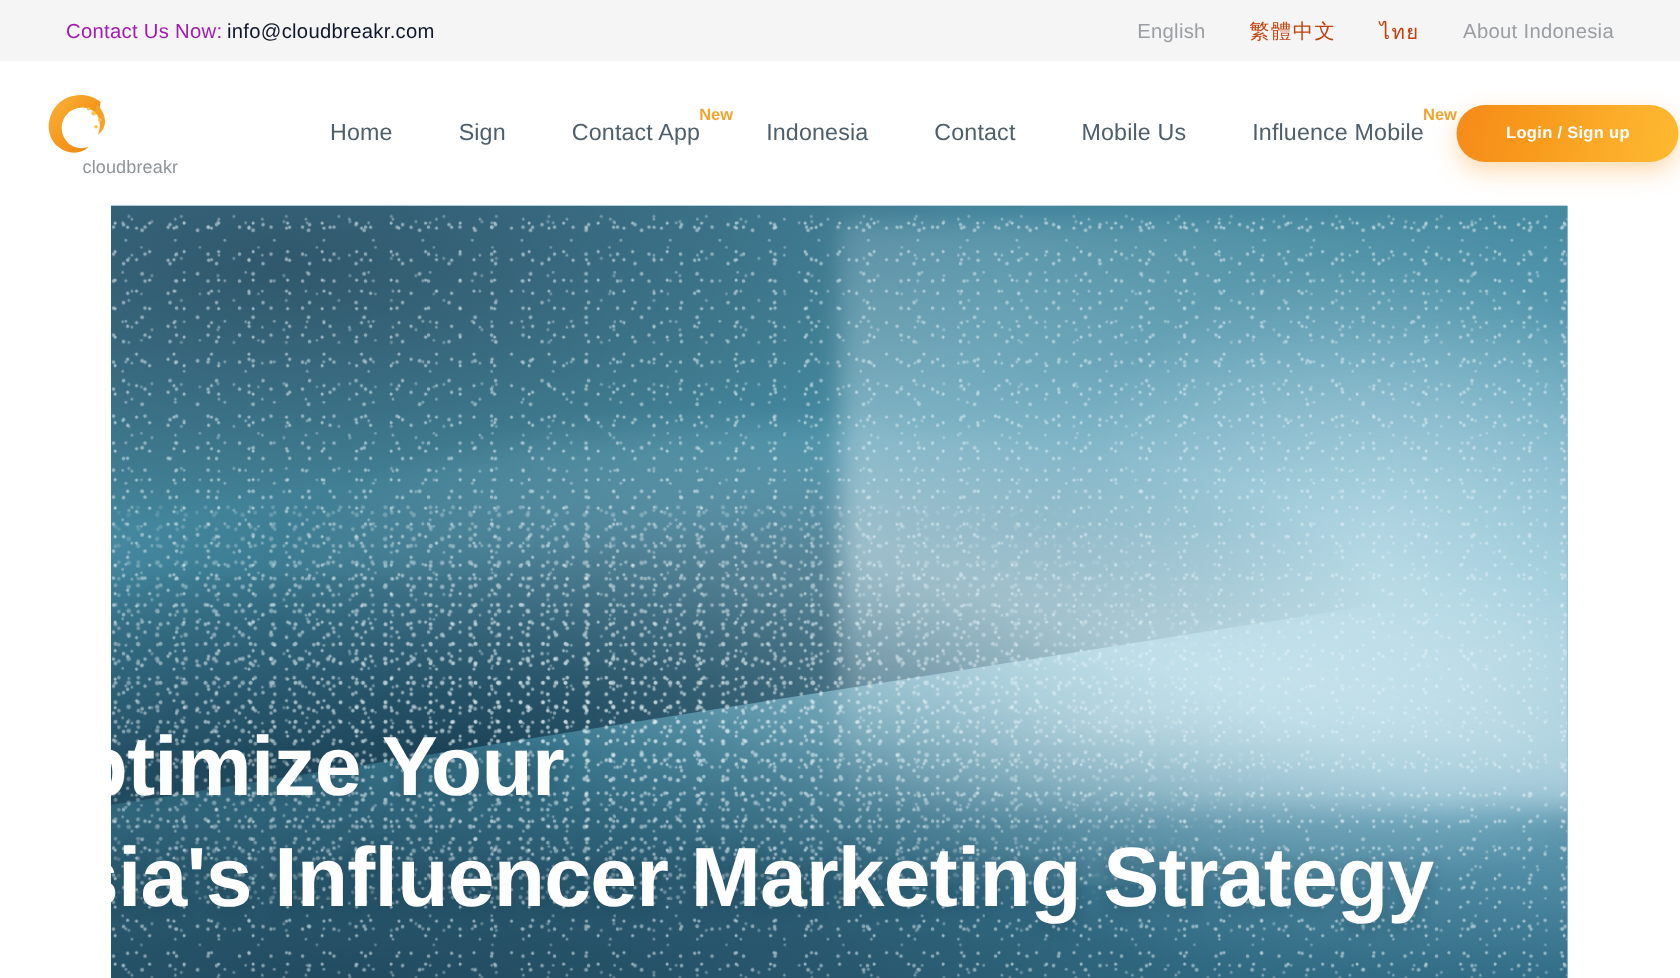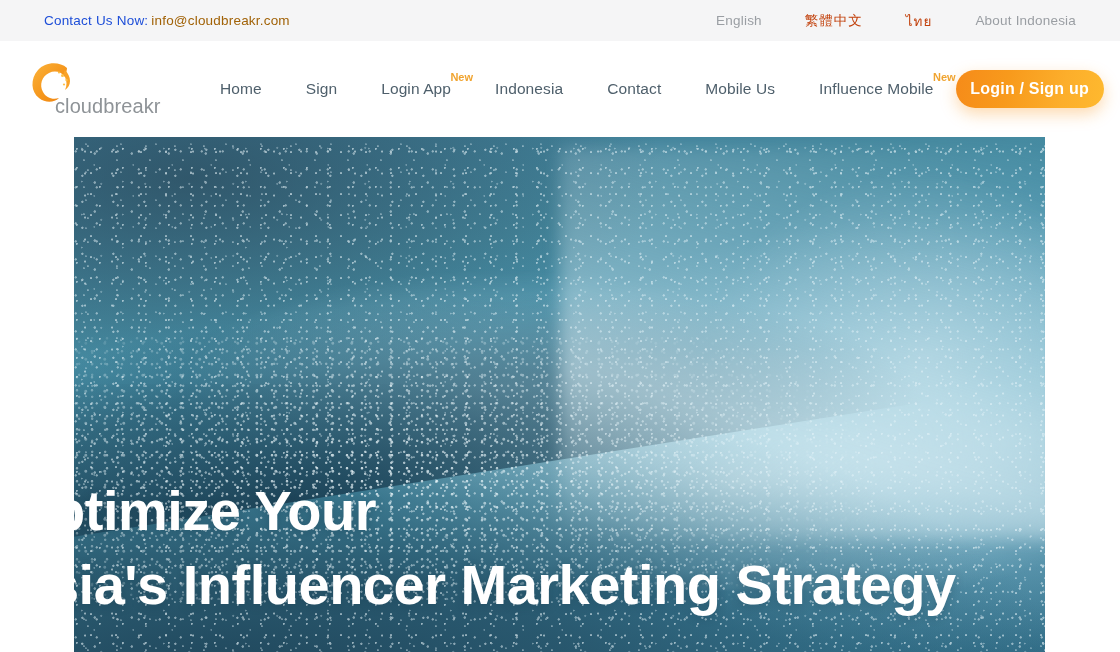--- a/index.html
+++ b/index.html
@@ -18,27 +18,27 @@
     display:flex;
     align-items:center;
     justify-content:space-between;
     padding:0 44px;
   }
   .contact-wrap {
     font-size:13.5px;
     letter-spacing:.2px;
     white-space:nowrap;
   }
-  .contact-label { color:#1d4ed8; }
-  .contact-email { color:#a16207; margin-left:3px; }
+  .contact-label { color:#a21caf; }
+  .contact-email { color:#0f172a; margin-left:3px; }
 
   .lang-list {
     display:flex;
     align-items:center;
-    gap:43px;
+    gap:29px;
     white-space:nowrap;
   }
   .lang-item {
     font-size:13.5px;
     color:#9a9ea3;
     letter-spacing:.2px;
     cursor:pointer;
   }
   .lang-item.cjk { color:#c2410c; letter-spacing:1px; }
 
@@ -61,21 +61,21 @@
     position:relative;
   }
   .logo-mark {
     position:absolute;
     left:4px; top:2px;
     width:50px; height:50px;
   }
   .logo-word {
     position:absolute;
     left:33px; bottom:3px;
-    font-size:20px;
+    font-size:12px;
     color:#8e9397;
     letter-spacing:.1px;
     font-weight:400;
   }
 
   .nav-links {
     display:flex;
     align-items:center;
     gap:0;
     margin-left:26px;
@@ -100,21 +100,21 @@
   }
 
   .login-btn {
     flex:0 0 auto;
     width:148px; height:38px;
     border:none;
     border-radius:19px;
     background:linear-gradient(100deg,#f68b19 0%,#f89a1c 35%,#fcae2b 72%,#feb92f 100%);
     box-shadow:0 6px 16px rgba(248,150,28,.35);
     color:#ffffff;
-    font-size:16px;
+    font-size:11px;
     font-weight:bold;
     font-family:"Liberation Sans", sans-serif;
     letter-spacing:.2px;
     cursor:pointer;
     margin-right:16px;
   }
 
   
   .hero-area {
     position:relative;
@@ -277,21 +277,21 @@
 
     <span class="nav-link">
       <span>Home</span>
     </span>
 
     <span class="nav-link">
       <span>Sign</span>
     </span>
 
     <span class="nav-link">
-      <span>Login App</span>
+      <span>Contact App</span>
       <sup class="nav-badge">New</sup>
     </span>
 
     <span class="nav-link">
       <span>Indonesia</span>
     </span>
 
     <span class="nav-link">
       <span>Contact</span>
     </span>

